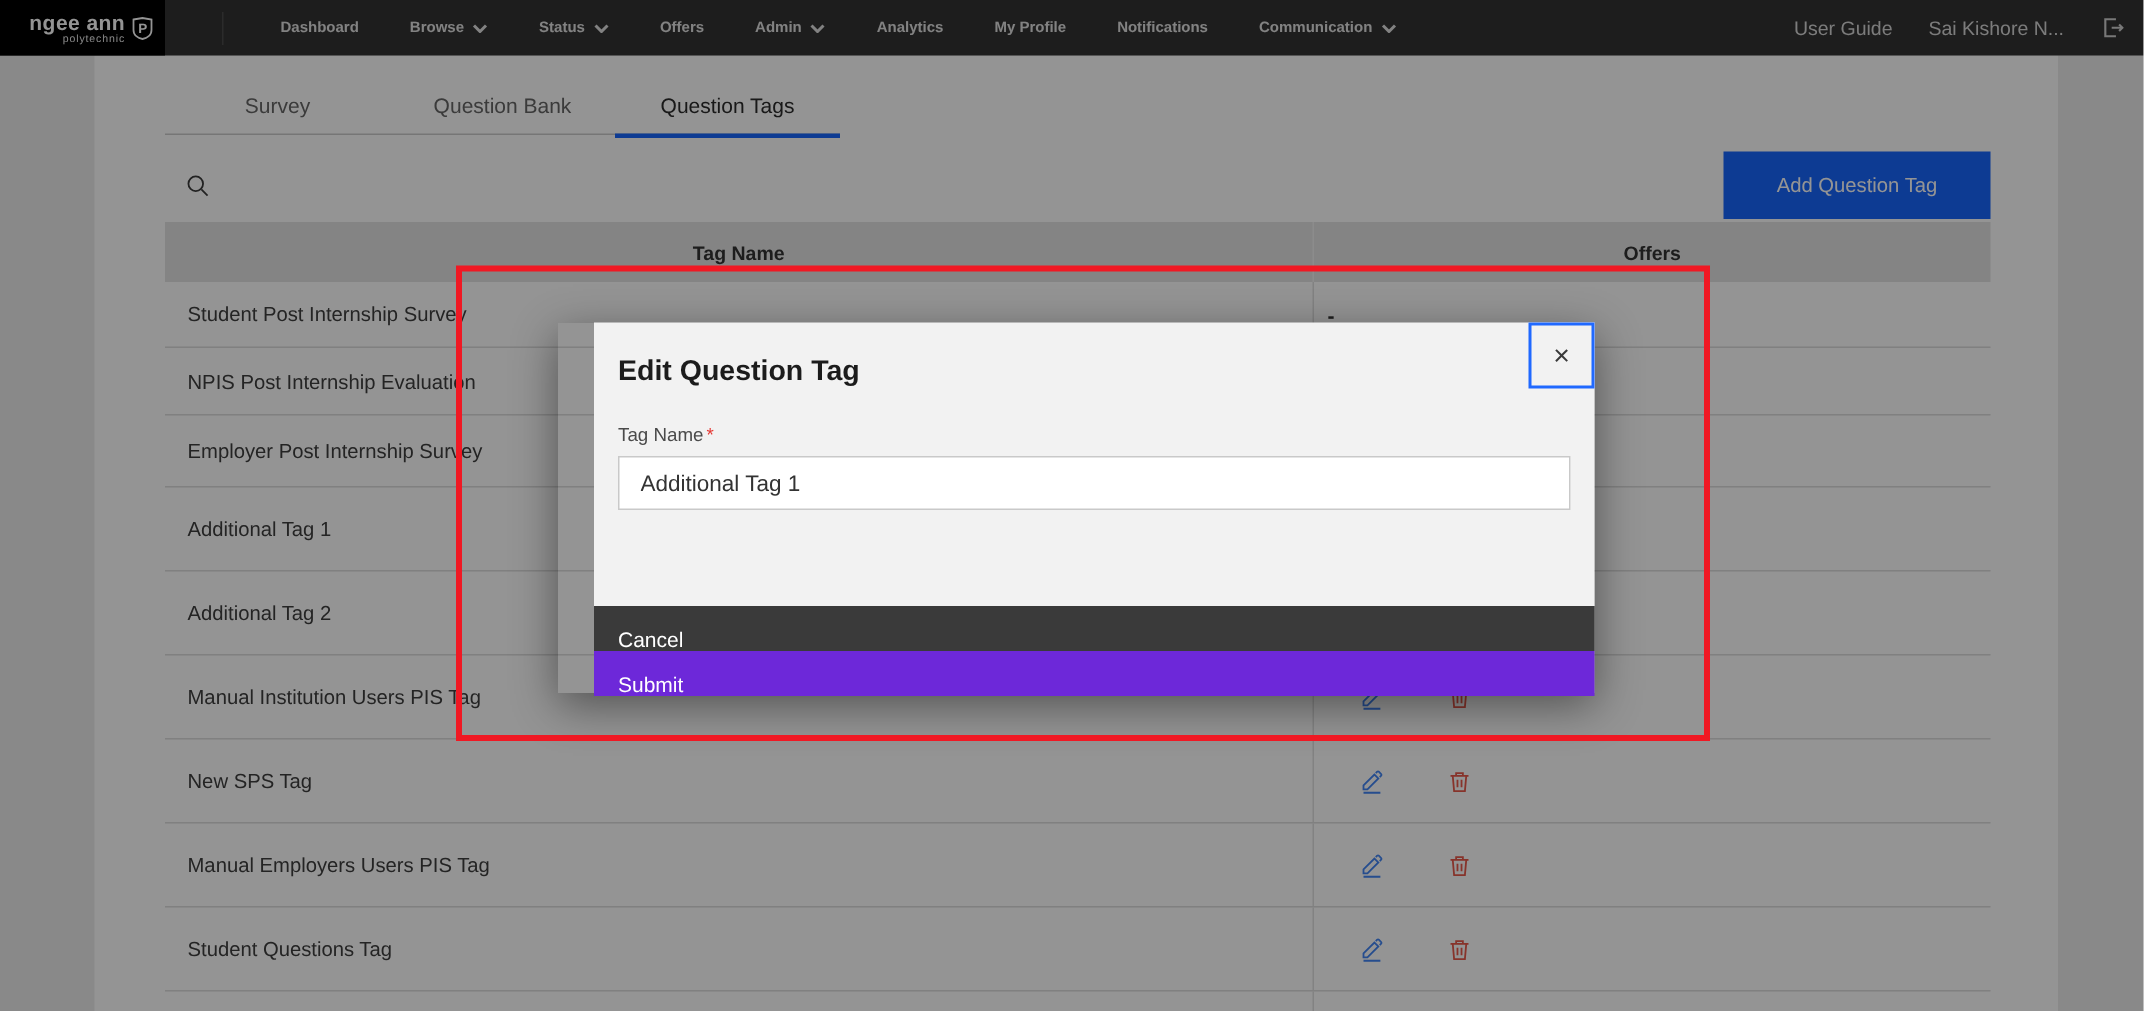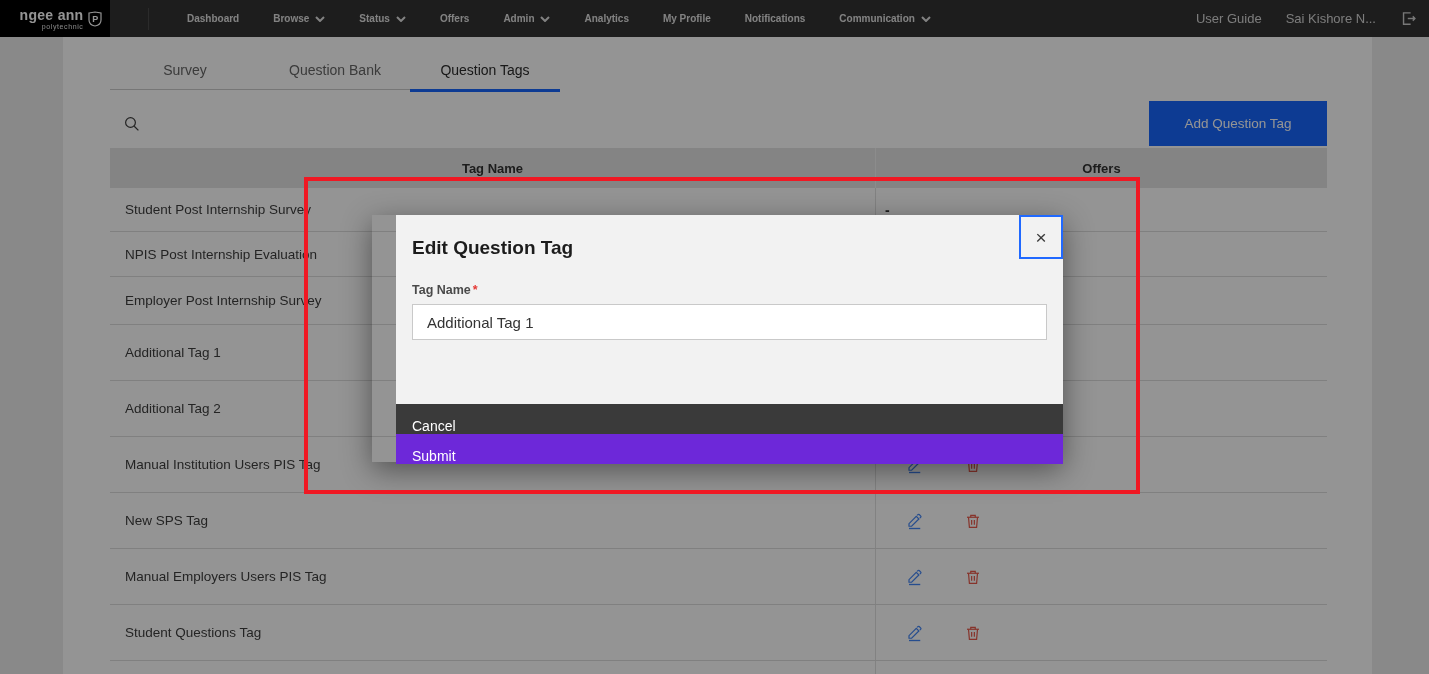--- a/index.html
+++ b/index.html
@@ -73,21 +73,21 @@
 
   
   .modal { position:absolute; left:372px; top:215px; width:691px; z-index:50;
     box-shadow:0 8px 28px rgba(0,0,0,.45);padding-left:24px; }
   .modal-body { background:#f2f2f2; height:189px; padding:16px 16px 0; position:relative; }
   .modal-title { font-size:19px; font-weight:bold; color:#1c1c1c; margin-top:6px; }
   .modal-close { position:absolute; top:0; right:0; width:44px; height:44px;
     background:#f2f2f2; border:2px solid #2069ff; color:#3a3a3a; font-size:19px;
     display:flex; align-items:center; justify-content:center; cursor:pointer;
     font-family:inherit; line-height:1; }
-  .field-label { margin-top:24px; font-size:12.5px; font-weight:bold; color:#4a4a4a; }
+  .field-label { margin-top:24px; font-size:12.5px; font-weight:normal; color:#4a4a4a; }
   .field-label .req { color:#e53935; margin-left:2px; }
   .field-input { margin-top:7px; width:100%; height:36px; border:1px solid #c9c9c9;
     background:#fff; font-size:15px; color:#333; padding:0 14px;
     font-family:inherit; outline:none; }
   .modal-footer { display:flex; height:58px;flex-direction:column; }
   .mf-btn { flex:1; height:58px; border:none; color:#fff; font-size:14px;
     text-align:left; padding:14px 16px 0; font-family:inherit; cursor:pointer;
     align-self:stretch; }
   .btn-cancel { background:#3a3a3a; }
   .btn-submit { background:#6d28d9; }

